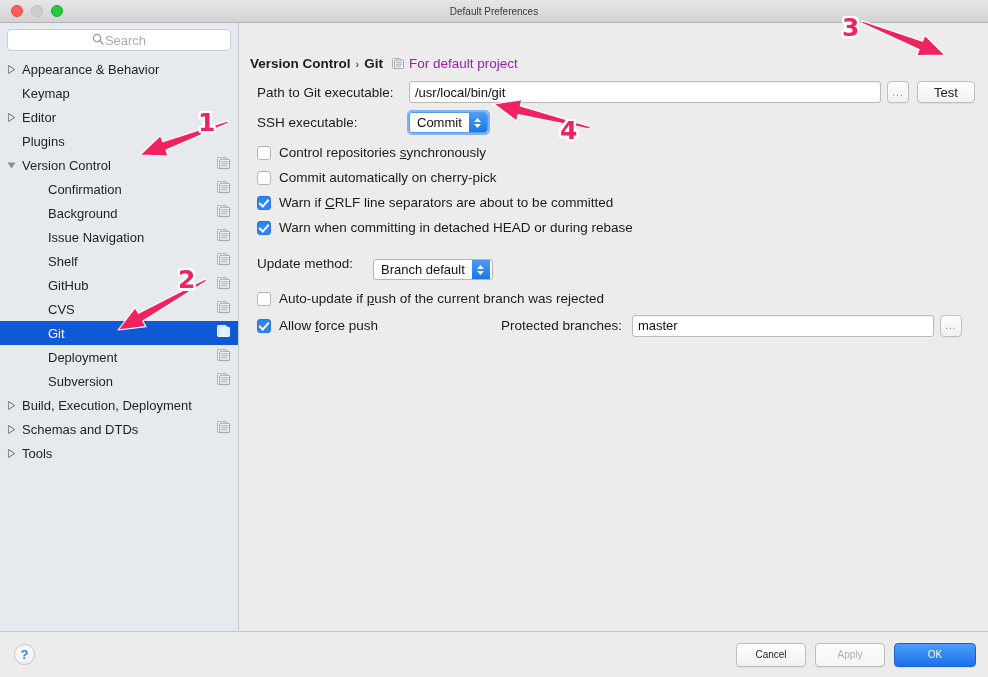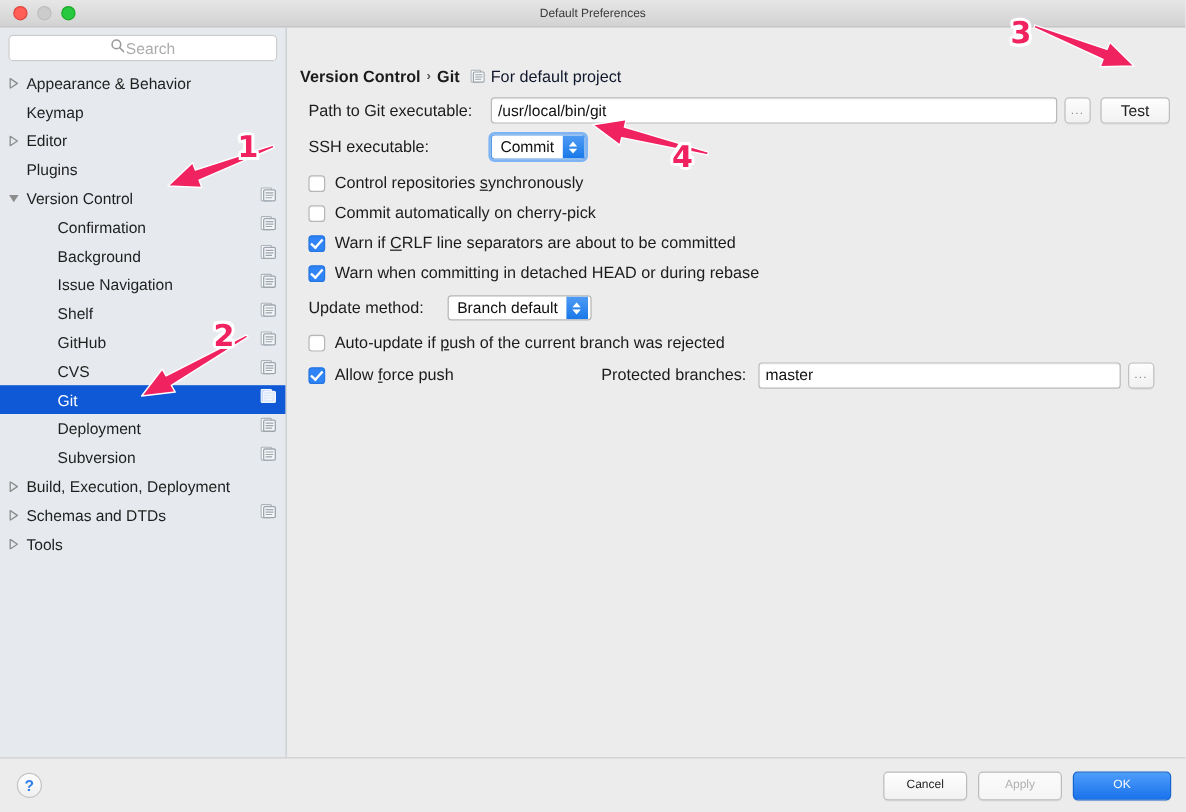--- a/index.html
+++ b/index.html
@@ -73,21 +73,21 @@
     flex:1; background:#ececec; position:relative;
     padding: 30px 12px 0 18px;
   }
   .breadcrumb {
     position:absolute; top:33px; left:11px;
     display:flex; align-items:center; gap:5px;
     font-size:13.5px;
   }
   .bc-main { font-weight:bold; color:#1b1b1b; }
   .bc-sep  { color:#555; font-weight:bold; font-size:11px; }
-  .bc-note { color:#0f172a; }
+  .bc-note { color:#a21caf; }
 
   .form { margin-top: 28px; }
   .frow { display:flex; align-items:center; margin-bottom: 9px; }
   .flabel { font-size:13.5px; color:#1b1b1b; }
 
   .text-input {
     height: 22px; background:#fff;
     border:1px solid #b9b9b9; border-radius:3px;
     font-size:13px; color:#111; padding: 0 5px;
     display:flex; align-items:center;
@@ -437,21 +437,21 @@
             <span class="cblabel"><span>Warn if </span><span class="u">C</span><span>RLF line separators are about to be committed</span></span>
           </div>
           <div class="cbrow">
             <span class="cb on"></span>
             <span class="cblabel"><span>Warn when committing in detached HEAD or during rebase</span><span></span></span>
           </div>
         </div>
 
       <div class="frow" style="margin-top:6px;margin-bottom:6px;">
         <div class="flabel" style="width:116px;">Update method:</div>
-        <div class="combo" style="min-width:120px;">
+        <div class="combo" style="min-width:120px;margin-top:13px;">
           <span class="cval">Branch default</span>
           <span class="carrow">
             <svg width="9" height="14" viewBox="0 0 9 14">
               <polygon points="4.5,2 8,6 1,6" fill="#fff"></polygon>
               <polygon points="4.5,12 8,8 1,8" fill="#fff"></polygon>
             </svg>
           </span>
         </div>
       </div>
 

